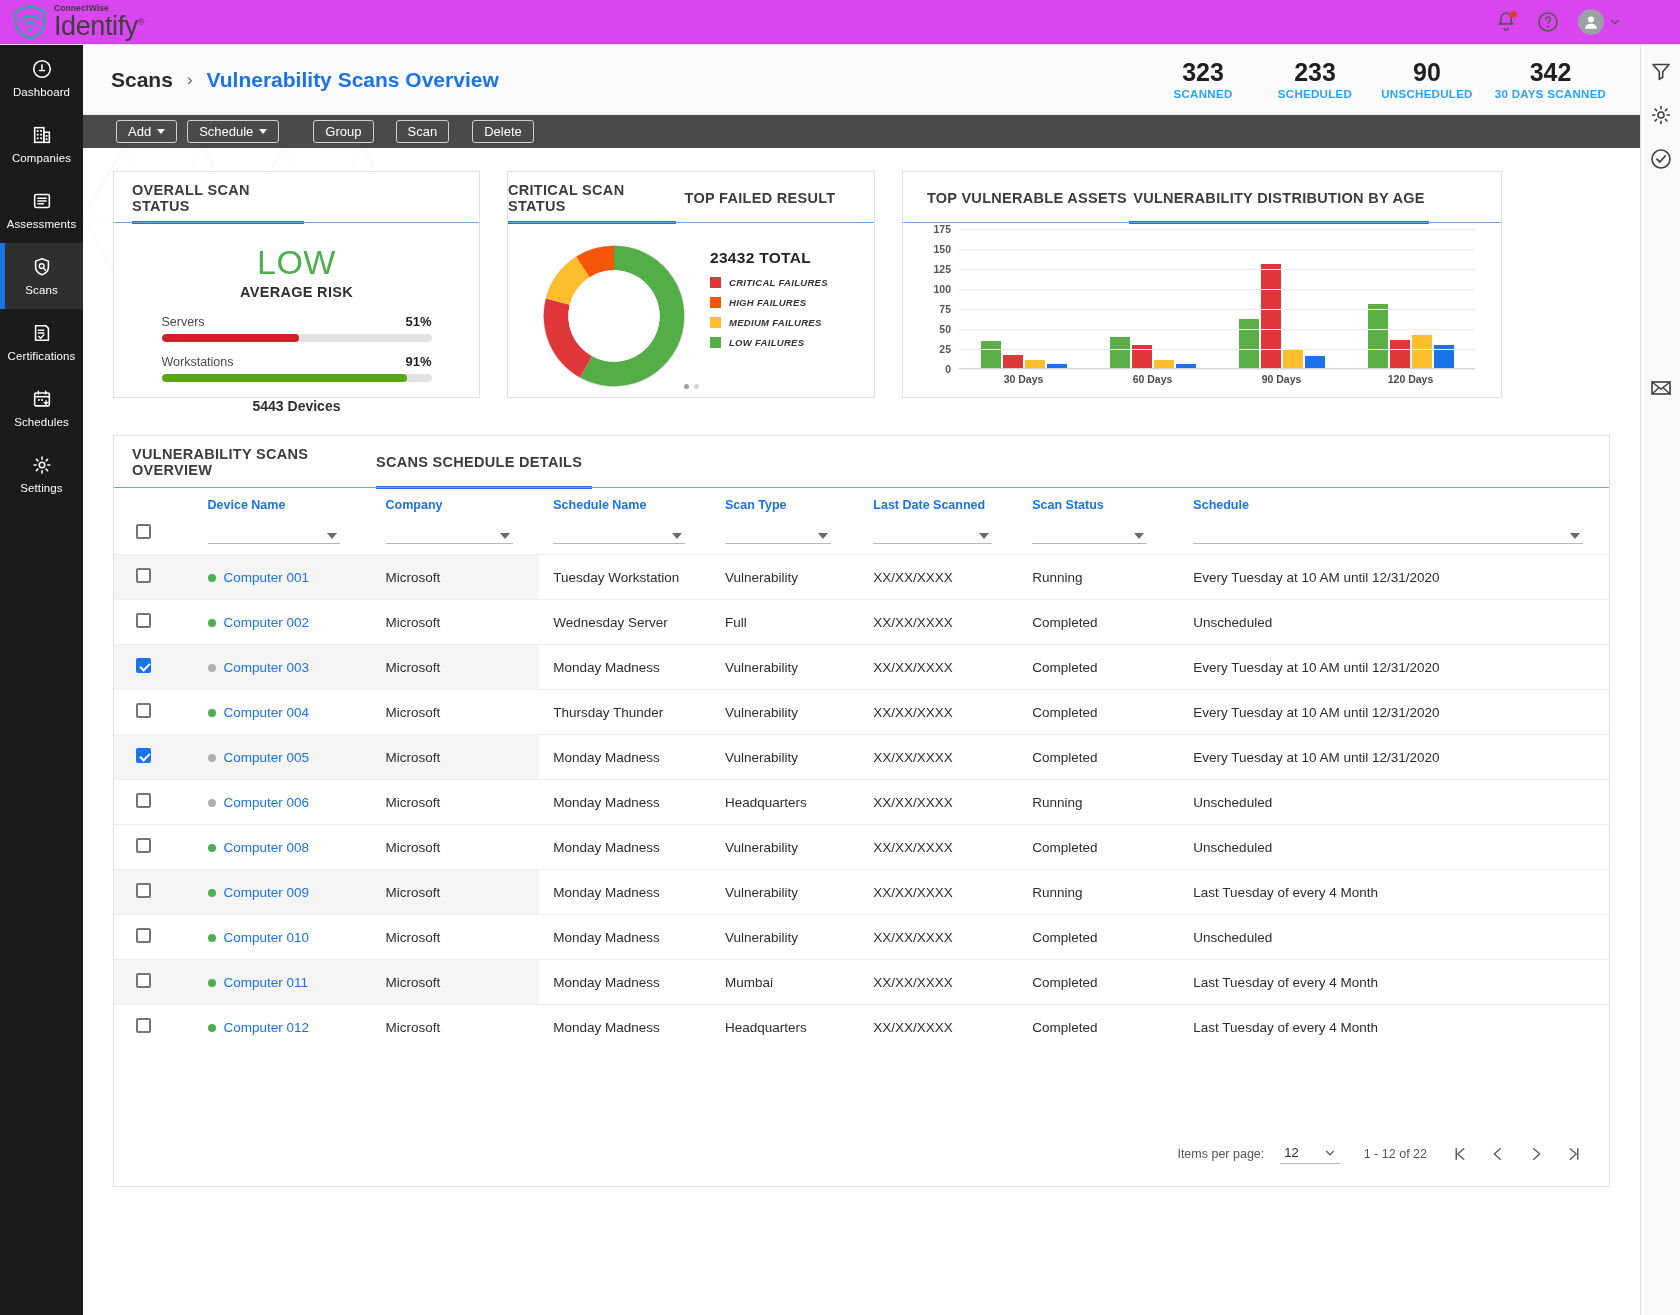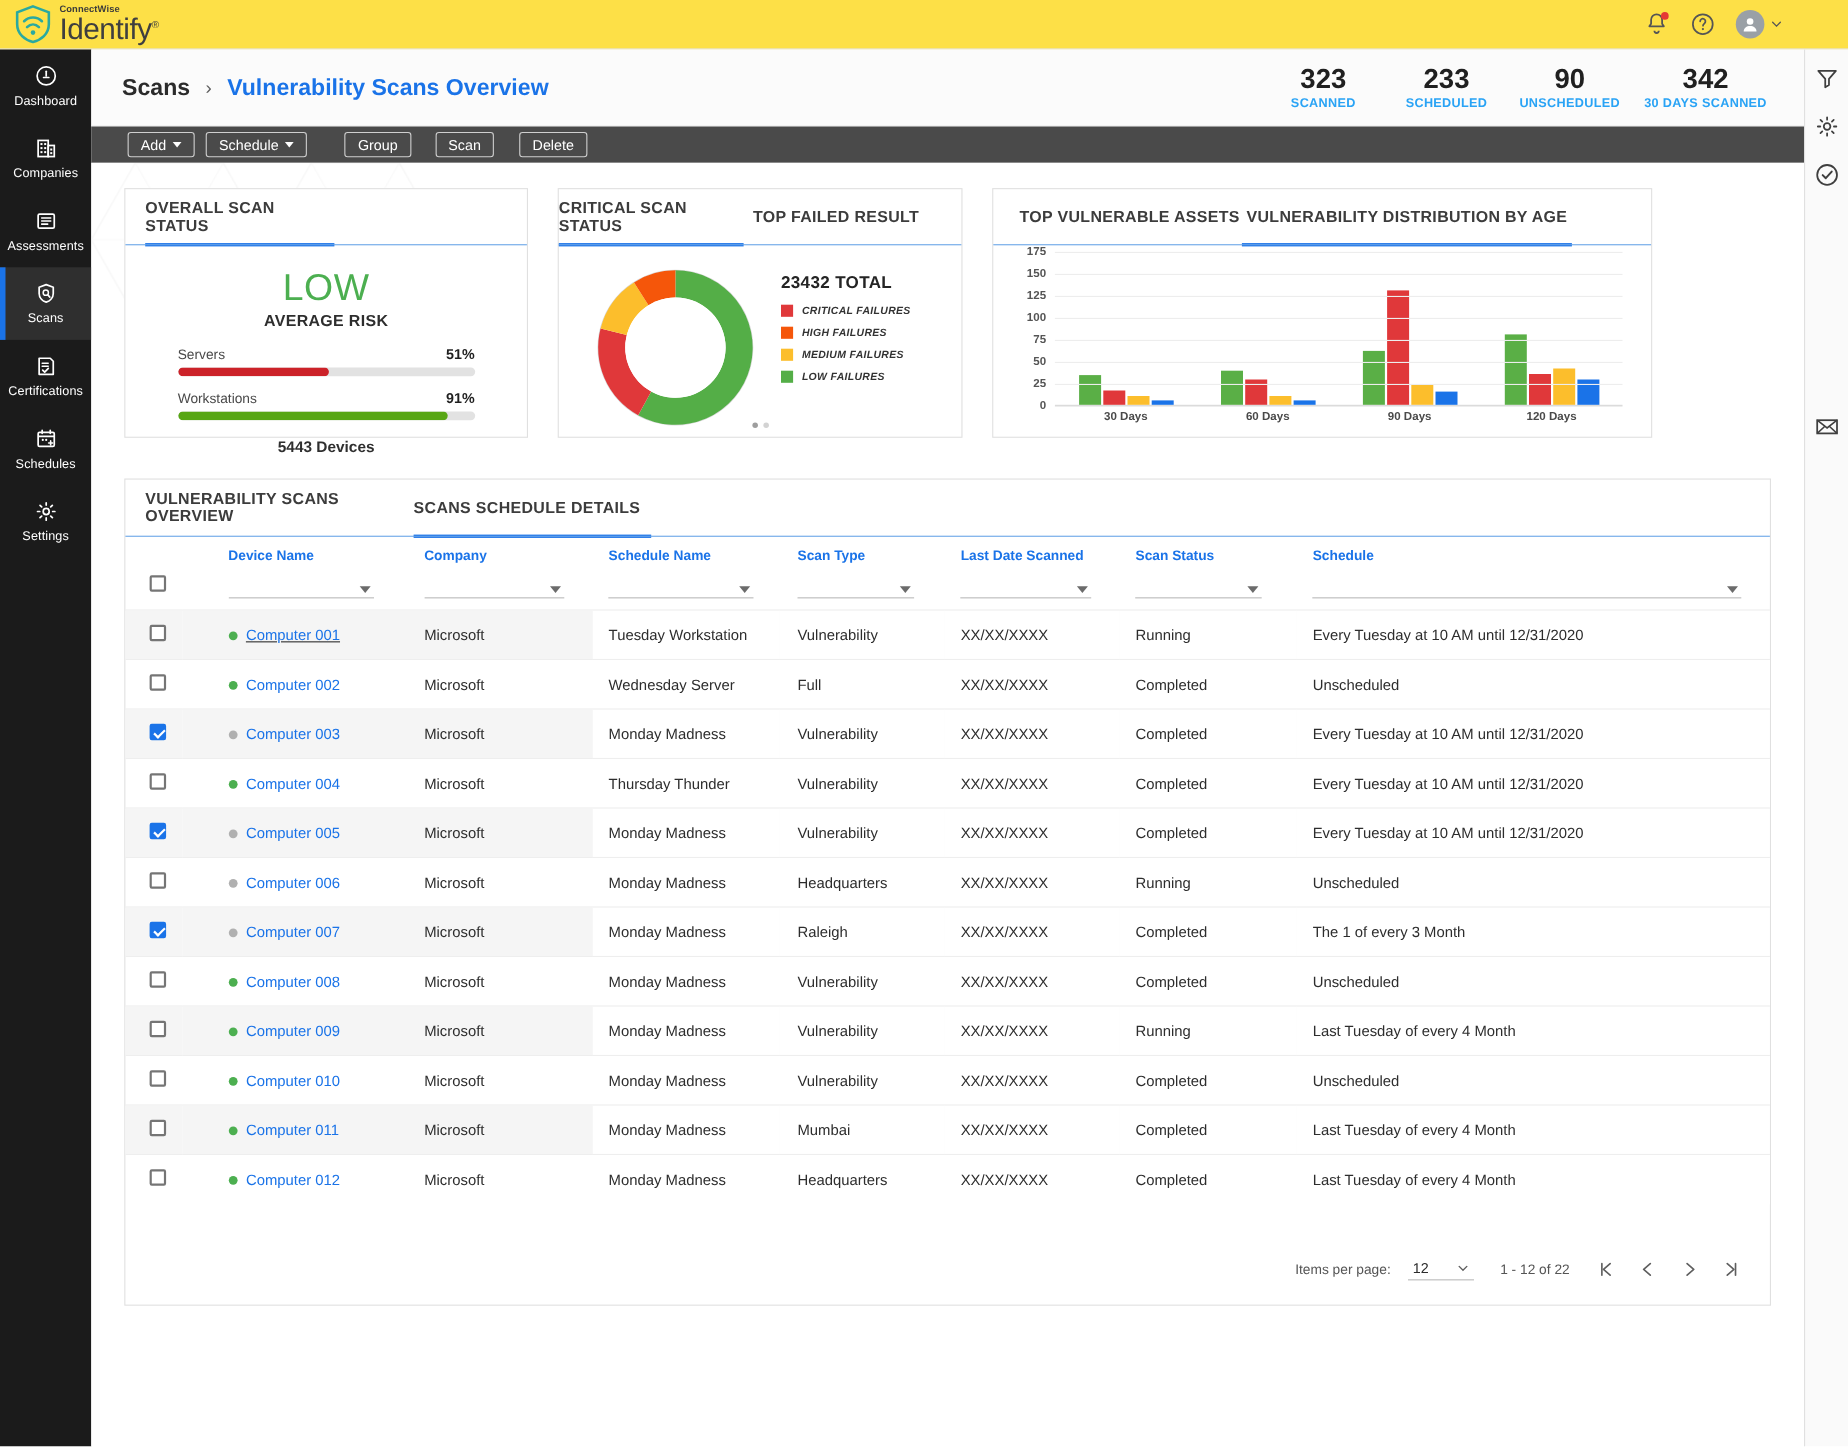--- a/index.html
+++ b/index.html
@@ -7,21 +7,21 @@
     width: 1680px; height: 1315px;
     font-family: "Liberation Sans", sans-serif;
     background: #ffffff;
     overflow: hidden;
   }
   body { position: relative; }
 
   
   .topbar {
     position: absolute; left: 0; top: 0; width: 1680px; height: 45px;
-    background: #fde047; border-bottom: 1px solid #e3e3e3;
+    background: #d946ef; border-bottom: 1px solid #e3e3e3;
     display: flex; align-items: center;
   }
   .brand { display: flex; align-items: flex-end; padding-left: 12px; gap: 6px; }
   .brand-logo { width: 36px; height: 36px; }
   .brand-text { display: flex; flex-direction: column; line-height: 1; }
   .brand-sup { font-size: 8.5px; font-weight: bold; color: #3b3b3b; letter-spacing: .1px; margin-bottom: 1px;}
   .brand-name { font-size: 27px; color: #3f3f3f; letter-spacing: -0.4px; font-weight: 300; }
   .brand-name sup { font-size: 9px; vertical-align: super; }
   .topbar-right { margin-left: auto; display: flex; align-items: center; gap: 18px; padding-right: 58px; }
   .ic { width: 24px; height: 24px; display: inline-block; position: relative; cursor: pointer; }
@@ -627,21 +627,21 @@
           <td style="padding-left:14px;padding-right:26px">
             <div class="sel">
                 <span class="dncaret"></span>
               </div>
           </td>
         </tr>
       </thead>
       <tbody class="rows" id="tbody-rows">
           <tr class="alt">
             <td style="padding-left: 22px;"><span class="chkbox"></span></td>
-            <td style="padding-left: 42px; text-decoration: underline;"><span class="statusdot dot-green"></span><span class="devname">Computer 001</span></td>
+            <td style="padding-left: 42px;"><span class="statusdot dot-green"></span><span class="devname">Computer 001</span></td>
             <td style="padding-left: 16px;">Microsoft</td>
             <td style="padding-left: 14px; background: rgb(255, 255, 255);">Tuesday Workstation</td>
             <td style="padding-left: 16px; background: rgb(255, 255, 255);">Vulnerability</td>
             <td style="padding-left: 14px; background: rgb(255, 255, 255);">XX/XX/XXXX</td>
             <td style="padding-left: 14px; background: rgb(255, 255, 255);">Running</td>
             <td style="padding-left: 14px; background: rgb(255, 255, 255);">Every Tuesday at 10 AM until 12/31/2020</td>
           </tr>
           <tr>
             <td style="padding-left: 22px;"><span class="chkbox"></span></td>
             <td style="padding-left: 42px;"><span class="statusdot dot-green"></span><span class="devname">Computer 002</span></td>
@@ -684,30 +684,20 @@
           </tr>
           <tr>
             <td style="padding-left: 22px;"><span class="chkbox"></span></td>
             <td style="padding-left: 42px;"><span class="statusdot dot-gray"></span><span class="devname">Computer 006</span></td>
             <td style="padding-left: 16px;">Microsoft</td>
             <td style="padding-left: 14px; background: rgb(255, 255, 255);">Monday Madness</td>
             <td style="padding-left: 16px; background: rgb(255, 255, 255);">Headquarters</td>
             <td style="padding-left: 14px; background: rgb(255, 255, 255);">XX/XX/XXXX</td>
             <td style="padding-left: 14px; background: rgb(255, 255, 255);">Running</td>
             <td style="padding-left: 14px; background: rgb(255, 255, 255);">Unscheduled</td>
-          </tr>
-          <tr class="alt">
-            <td style="padding-left: 22px;"><span class="chkbox checked"></span></td>
-            <td style="padding-left: 42px;"><span class="statusdot dot-gray"></span><span class="devname">Computer 007</span></td>
-            <td style="padding-left: 16px;">Microsoft</td>
-            <td style="padding-left: 14px; background: rgb(255, 255, 255);">Monday Madness</td>
-            <td style="padding-left: 16px; background: rgb(255, 255, 255);">Raleigh</td>
-            <td style="padding-left: 14px; background: rgb(255, 255, 255);">XX/XX/XXXX</td>
-            <td style="padding-left: 14px; background: rgb(255, 255, 255);">Completed</td>
-            <td style="padding-left: 14px; background: rgb(255, 255, 255);">The 1 of every 3 Month</td>
           </tr>
           <tr>
             <td style="padding-left: 22px;"><span class="chkbox"></span></td>
             <td style="padding-left: 42px;"><span class="statusdot dot-green"></span><span class="devname">Computer 008</span></td>
             <td style="padding-left: 16px;">Microsoft</td>
             <td style="padding-left: 14px; background: rgb(255, 255, 255);">Monday Madness</td>
             <td style="padding-left: 16px; background: rgb(255, 255, 255);">Vulnerability</td>
             <td style="padding-left: 14px; background: rgb(255, 255, 255);">XX/XX/XXXX</td>
             <td style="padding-left: 14px; background: rgb(255, 255, 255);">Completed</td>
             <td style="padding-left: 14px; background: rgb(255, 255, 255);">Unscheduled</td>

